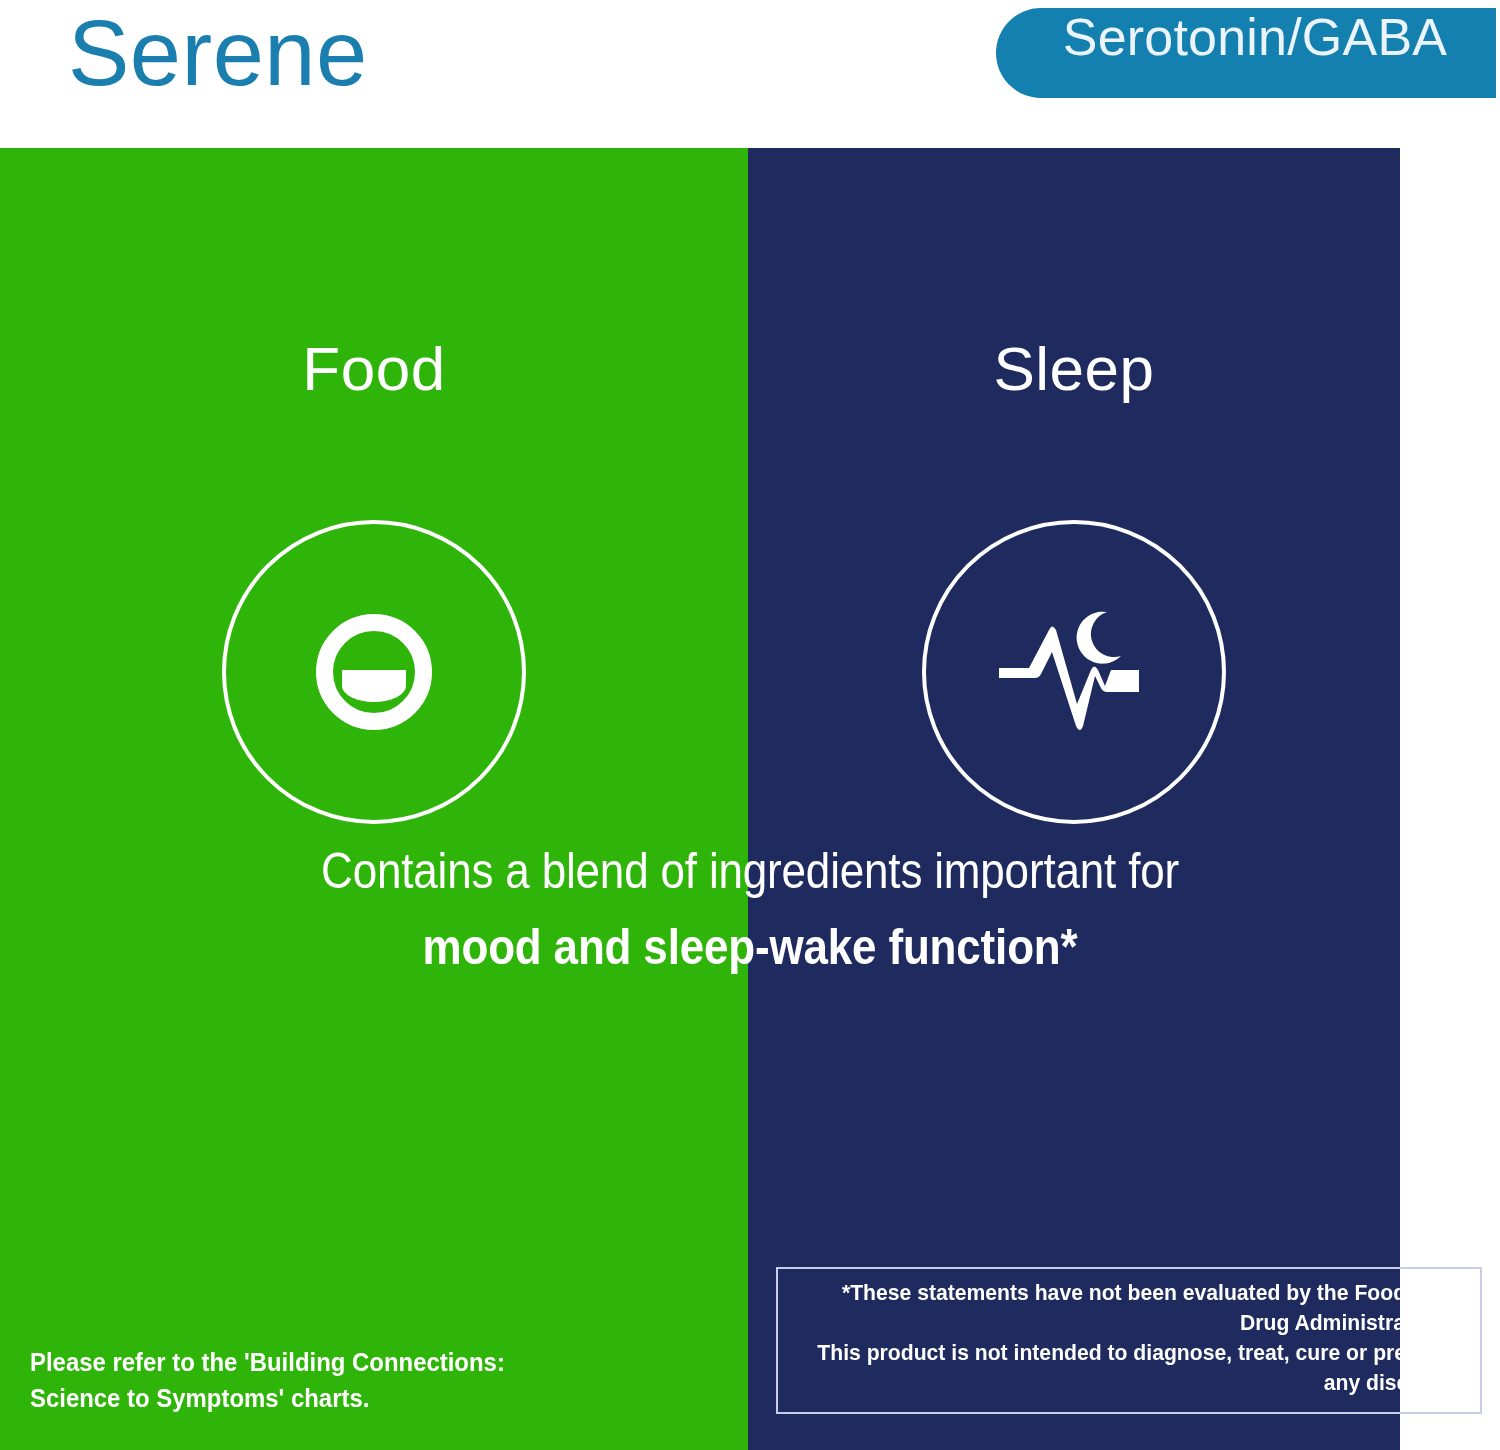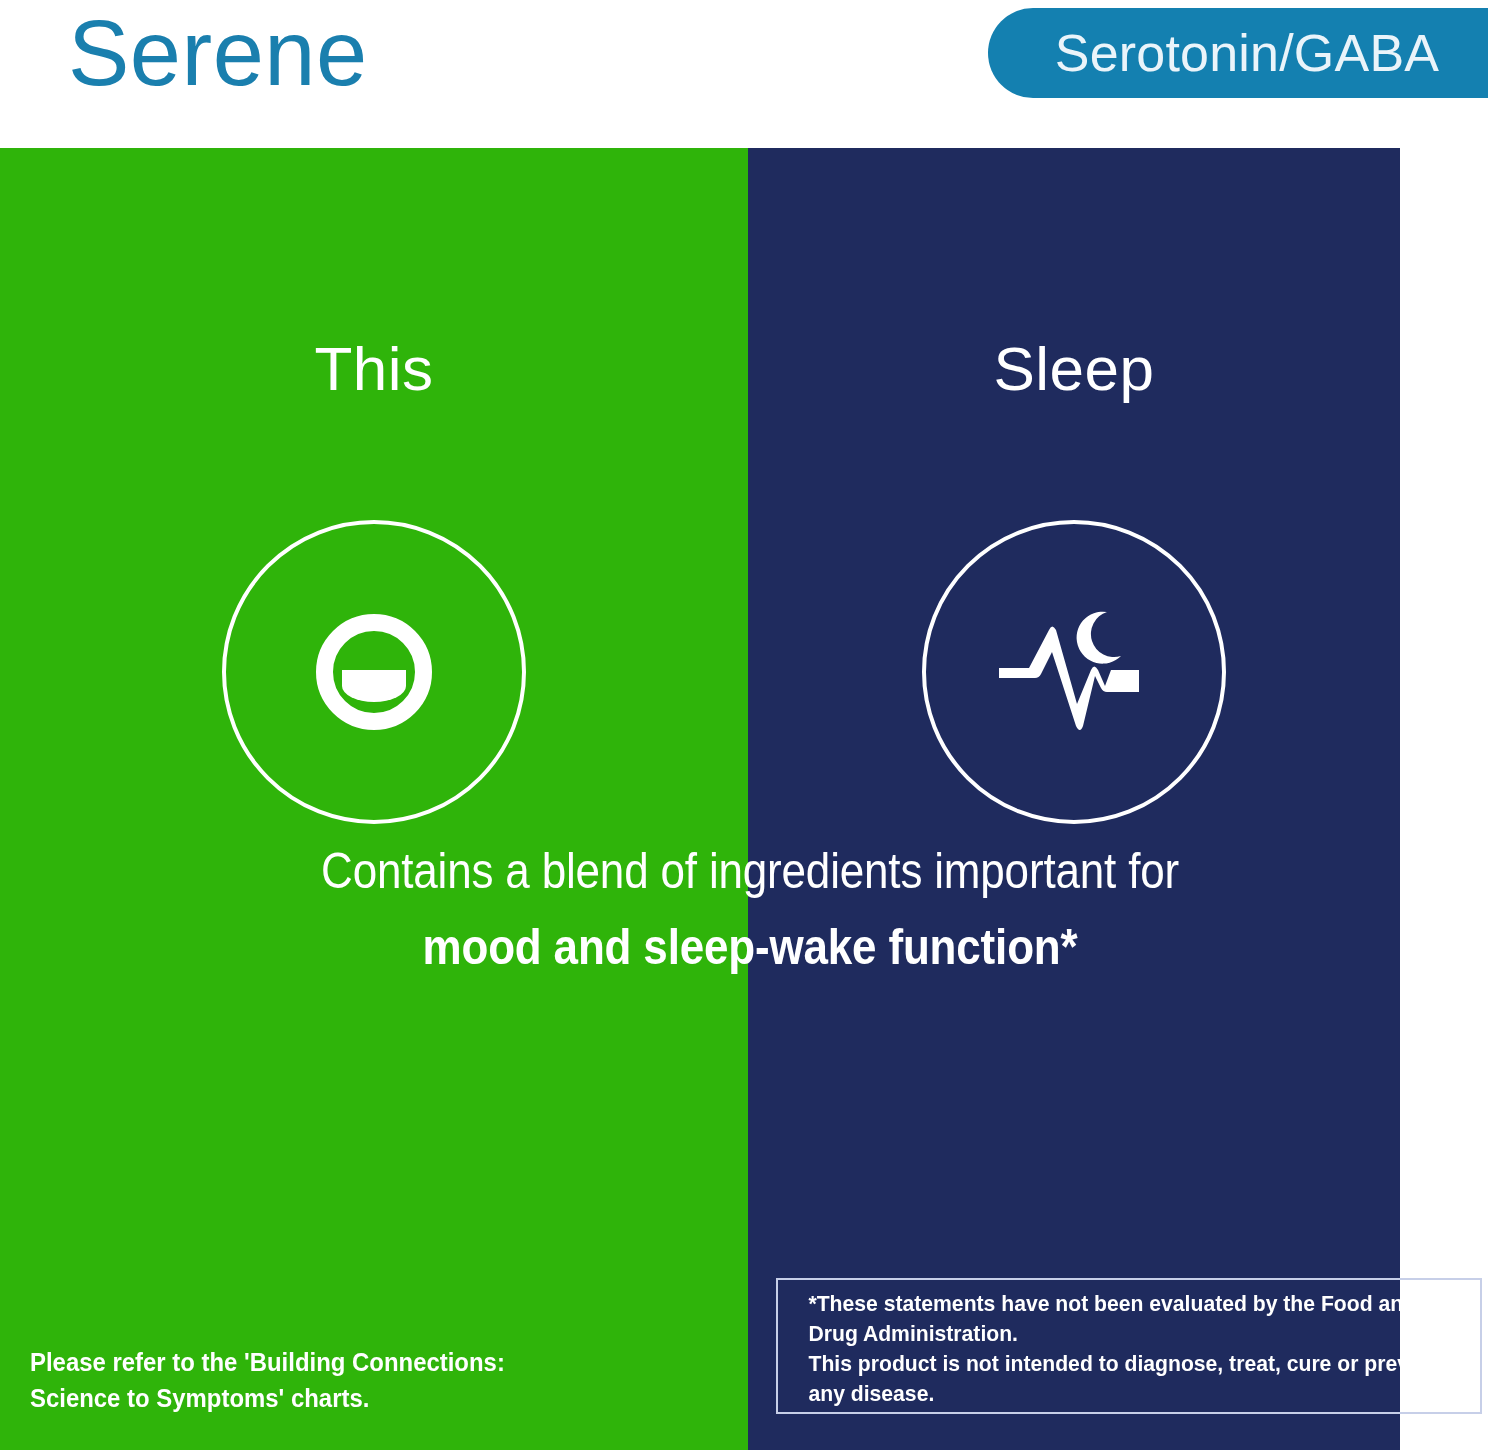--- a/index.html
+++ b/index.html
@@ -15,25 +15,25 @@
   .header {
     position:absolute; left:0; top:0; width:1500px; height:148px;
     background:#ffffff;
   }
   .brand-title {
     position:absolute; left:68px; top:-6px;
     font-size:92px; font-weight:400; letter-spacing:0.5px;
     color:#1a7fae; line-height:118px; white-space:nowrap;
   }
   .badge {
-    position:absolute; right:12px; top:8px;
+    position:absolute; right:4px; top:8px;
     height:90px; min-width:500px;
     background:#1480b0;
     border-top-left-radius:45px; border-bottom-left-radius:45px;
-    display:flex; align-items:center; justify-content:center;
+    display:flex; align-items:flex-start; justify-content:center;
     padding:0 28px 0 46px;
   }
   .badge-label {
     color:#eaf4fa; font-size:52px; font-weight:400;
     letter-spacing:0.2px; white-space:nowrap; line-height:58px;
   }
 
   
   .panels {
     position:absolute; left:0; top:148px; width:1500px; height:1302px;
@@ -107,22 +107,22 @@
   .footer-note {
     position:absolute; left:30px; bottom:34px; width:600px;
     color:#ffffff; font-size:26px; font-weight:700;
     line-height:36px;
     transform:scaleX(0.92); transform-origin:left center;
   }
   .disclaimer-box {
     position:absolute; right:18px; bottom:36px;
     width:706px;
     border:2px solid #c7cfe8;
-    padding:9px 10px 3px 10px;
-    text-align:left;
+    padding:9px 10px 14px 10px;
+    text-align:right;
   }
   .disclaimer-text {
     color:#ffffff; font-size:22.5px; font-weight:700; line-height:30px;
     transform:scaleX(0.94); transform-origin:center;
   }
   .disclaimer-text .dl2 { display:block; }
 </style>
 </head>
 <body>
 
@@ -132,21 +132,21 @@
     <div class="brand-title">Serene</div>
 
     <div class="badge">
       <span class="badge-label">Serotonin/GABA</span>
     </div>
   </div>
 
   <div class="panels">
 
     <div class="panel panel-mood">
-      <div class="panel-heading">This</div>
+      <div class="panel-heading">Food</div>
 
       <div class="icon-wrap">
         <div class="icon-ring"></div>
         <div class="icon-inner mood-glyph">
           <div class="mood-ring"></div>
           <div class="mood-half"></div>
         </div>
       </div>
     </div>
 

